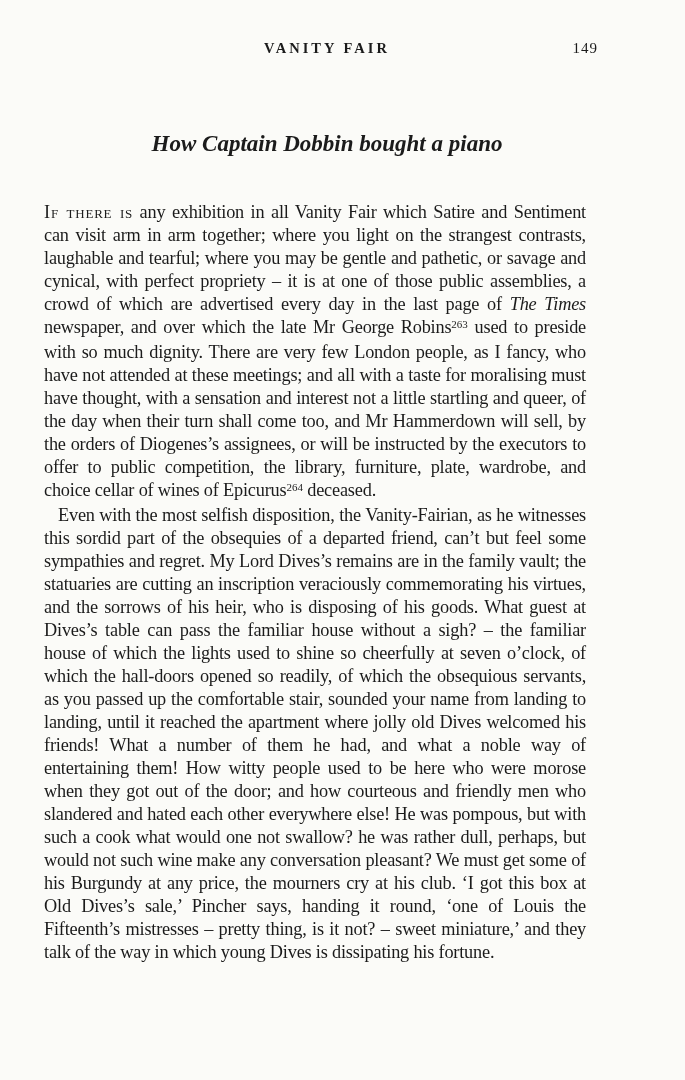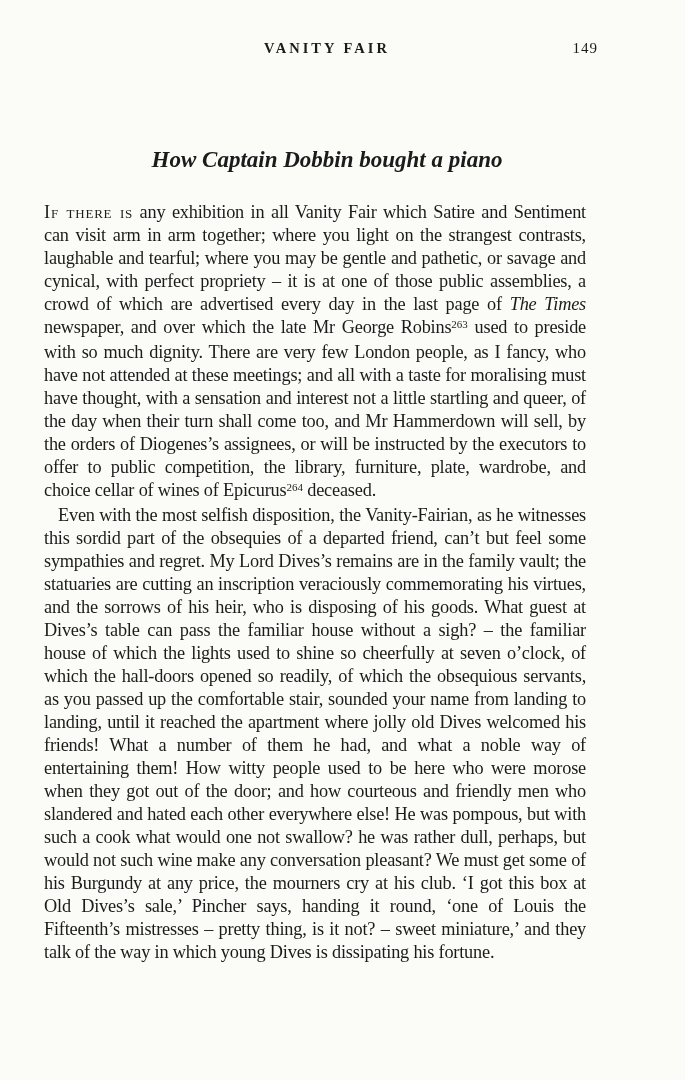--- a/index.html
+++ b/index.html
@@ -48,21 +48,21 @@
     left: 56px;
     width: 542px;
     text-align: center;
     font-size: 13.5px;
     font-weight: 700;
     letter-spacing: 3px;
     text-transform: uppercase;
   }
   .chapter-title {
     position: absolute;
-    top: 147px;
+    top: 131px;
     left: 56px;
     width: 542px;
     text-align: center;
     font-style: italic;
     font-size: 23px;
     font-weight: 600;
   }
   .body-text {
     position: absolute;
     top: 201px;

